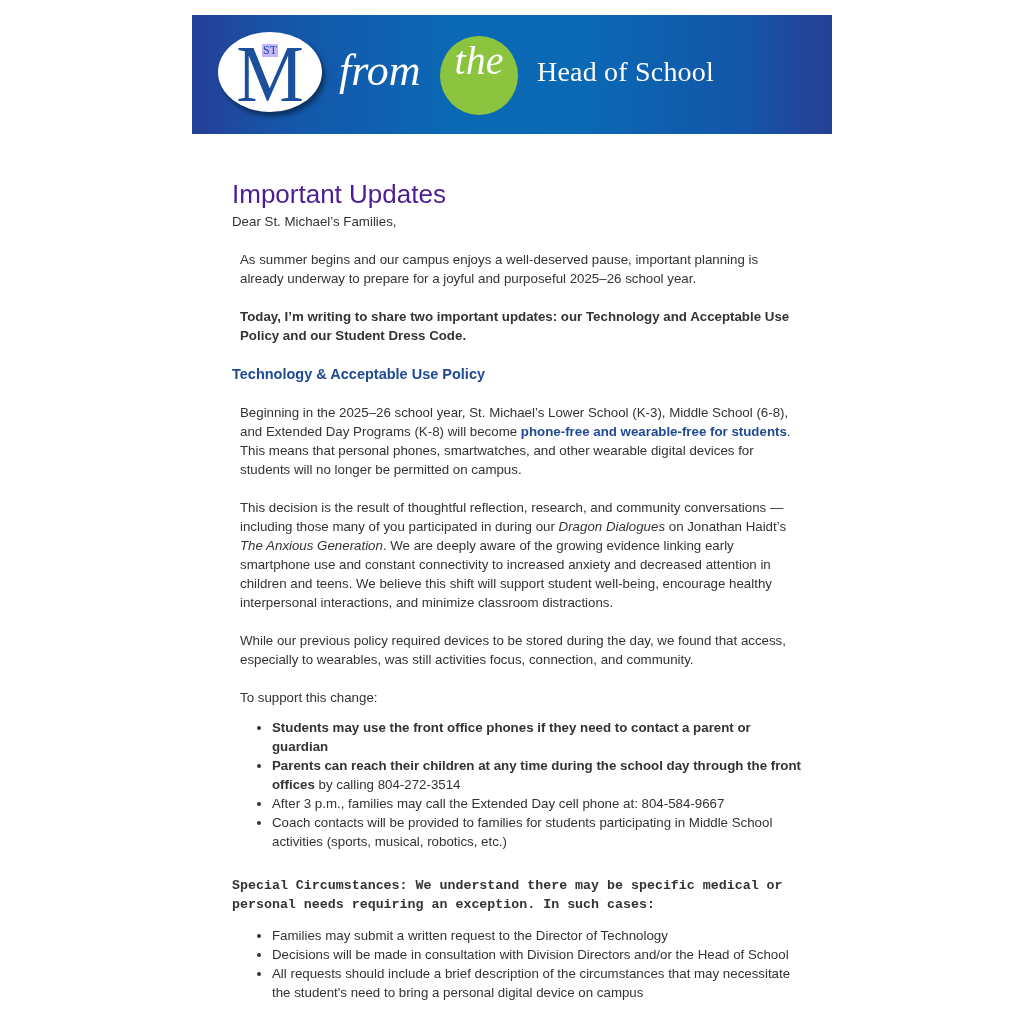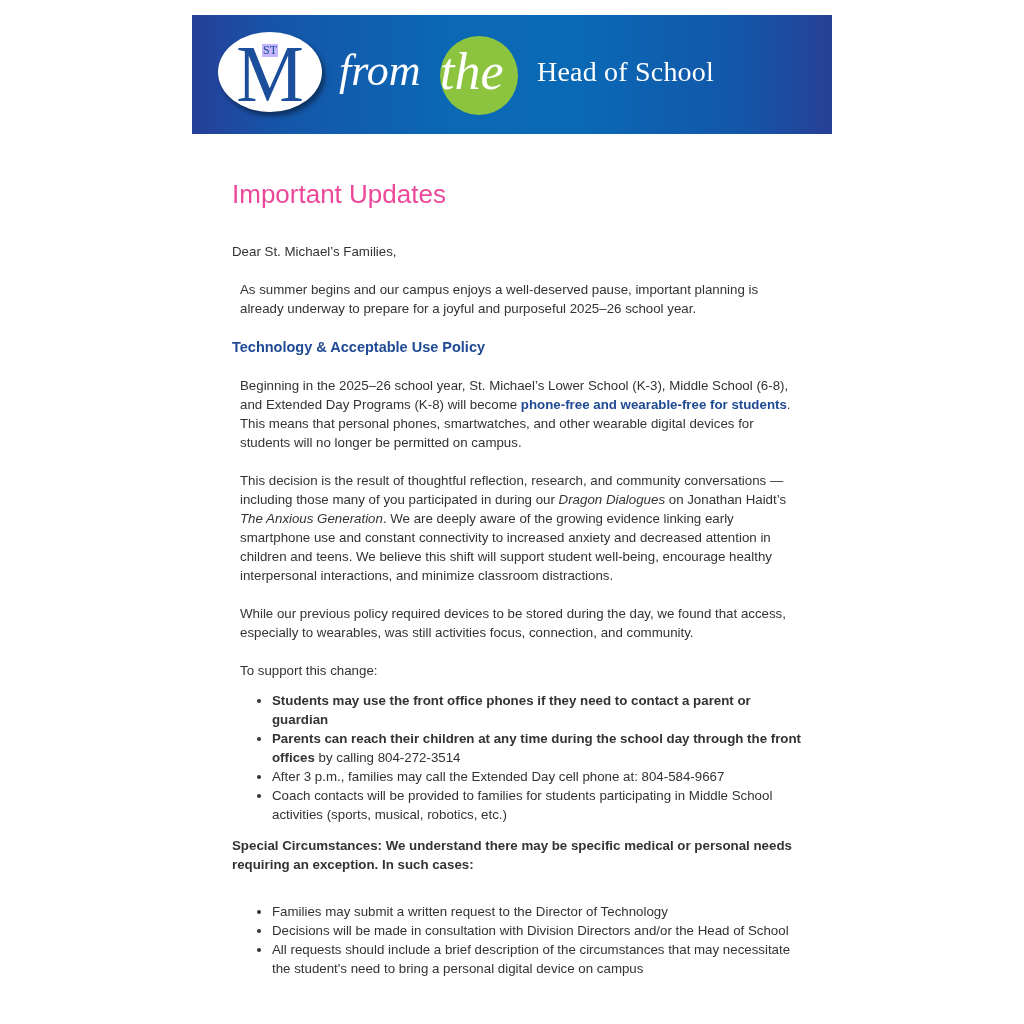--- a/index.html
+++ b/index.html
@@ -25,38 +25,38 @@
     }
     .banner .from {
       position: absolute; left: 147px; top: 30px; font-family: "Liberation Serif", serif;
       font-style: italic; font-size: 44px; line-height: 52px; color: #ffffff;
     }
     .banner .circle {
       position: absolute; left: 248px; top: 21px; width: 78px; height: 79px; border-radius: 50%;
       background: #8cc43f;
     }
     .banner .the {
-      position: absolute; left: 0; right: 0; top: 11px; text-align: left; font-family: "Liberation Serif", serif;
-      font-style: italic; font-size: 52px; line-height: 50px; color: #ffffff;
+      position: absolute; left: 0; right: 0; top: 0; text-align: center; font-family: "Liberation Serif", serif;
+      font-style: italic; font-size: 40px; line-height: 50px; color: #ffffff;
     }
     .banner .head {
       position: absolute; left: 345px; top: 31px; font-family: "Liberation Serif", serif;
       font-size: 28px; line-height: 52px; color: #ffffff; letter-spacing: 0.2px;
     }
     .content { position: absolute; left: 232px; top: 176px; width: 570px; }
-    h1 { margin: 0; font-weight: normal; font-size: 26px; line-height: 36px; color: #ec4899; }
+    h1 { margin: 0; font-weight: normal; font-size: 26px; line-height: 36px; color: #4c1d95; }
     p { margin: 0; font-size: 13.3px; line-height: 19px; }
-    .p-greet { margin-top: 30px; }
+    .p-greet { }
     .gap { margin-top: 19px; margin-left: 8px; }
     .blue { color: #1f4a93; font-weight: bold; }
     h2 { margin: 20px 0 0; font-size: 14.5px; line-height: 19px; color: #1f4a93; font-weight: bold; }
     ul { margin: 11px 0 0; padding-left: 40px; font-size: 13.3px; line-height: 19px; }
     ul li { margin: 0; padding: 0; }
-    ul.list2 { margin-top: 28px; }
-    .p-special { margin-top: 12px; }
+    ul.list2 { margin-top: 12px; }
+    .p-special { margin-top: 25px; font-family: Liberation Mono, monospace; }
     b { font-weight: bold; }
   </style>
 </head>
 <body>
 
 <div class="banner">
   <div class="logo">
     <span class="m">M</span>
     <span class="st">ST</span>
   </div>
@@ -67,20 +67,21 @@
   <span class="head">Head of School</span>
 </div>
 
 <div class="content">
   <h1>Important Updates</h1>
 
   <p class="p-greet">Dear St. Michael’s Families,</p>
 
   <p class="gap">As summer begins and our campus enjoys a well-deserved pause, important planning is already underway to prepare for a joyful and purposeful 2025–26 school year.</p>
 
+  <p class="gap"><b>Today, I’m writing to share two important updates: our Technology and Acceptable Use Policy and our Student Dress Code.</b></p>
 
   <h2>Technology &amp; Acceptable Use Policy</h2>
 
   <p class="gap"><span>Beginning in the 2025–26 school year, St. Michael’s Lower School (K-3), Middle School (6-8), and Extended Day Programs (K-8) will become </span><span class="blue">phone-free and wearable-free for students</span><span>. This means that personal phones, smartwatches, and other wearable digital devices for students will no longer be permitted on campus.</span></p>
 
   <p class="gap"><span>This decision is the result of thoughtful reflection, research, and community conversations — including those many of you participated in during our </span><i>Dragon Dialogues</i><span> on Jonathan Haidt’s </span><i>The Anxious Generation</i><span>. We are deeply aware of the growing evidence linking early smartphone use and constant connectivity to increased anxiety and decreased attention in children and teens. We believe this shift will support student well-being, encourage healthy interpersonal interactions, and minimize classroom distractions.</span></p>
 
   <p class="gap">While our previous policy required devices to be stored during the day, we found that access, especially to wearables, was still activities focus, connection, and community.</p>
 
   <p class="gap">To support this change:</p>

